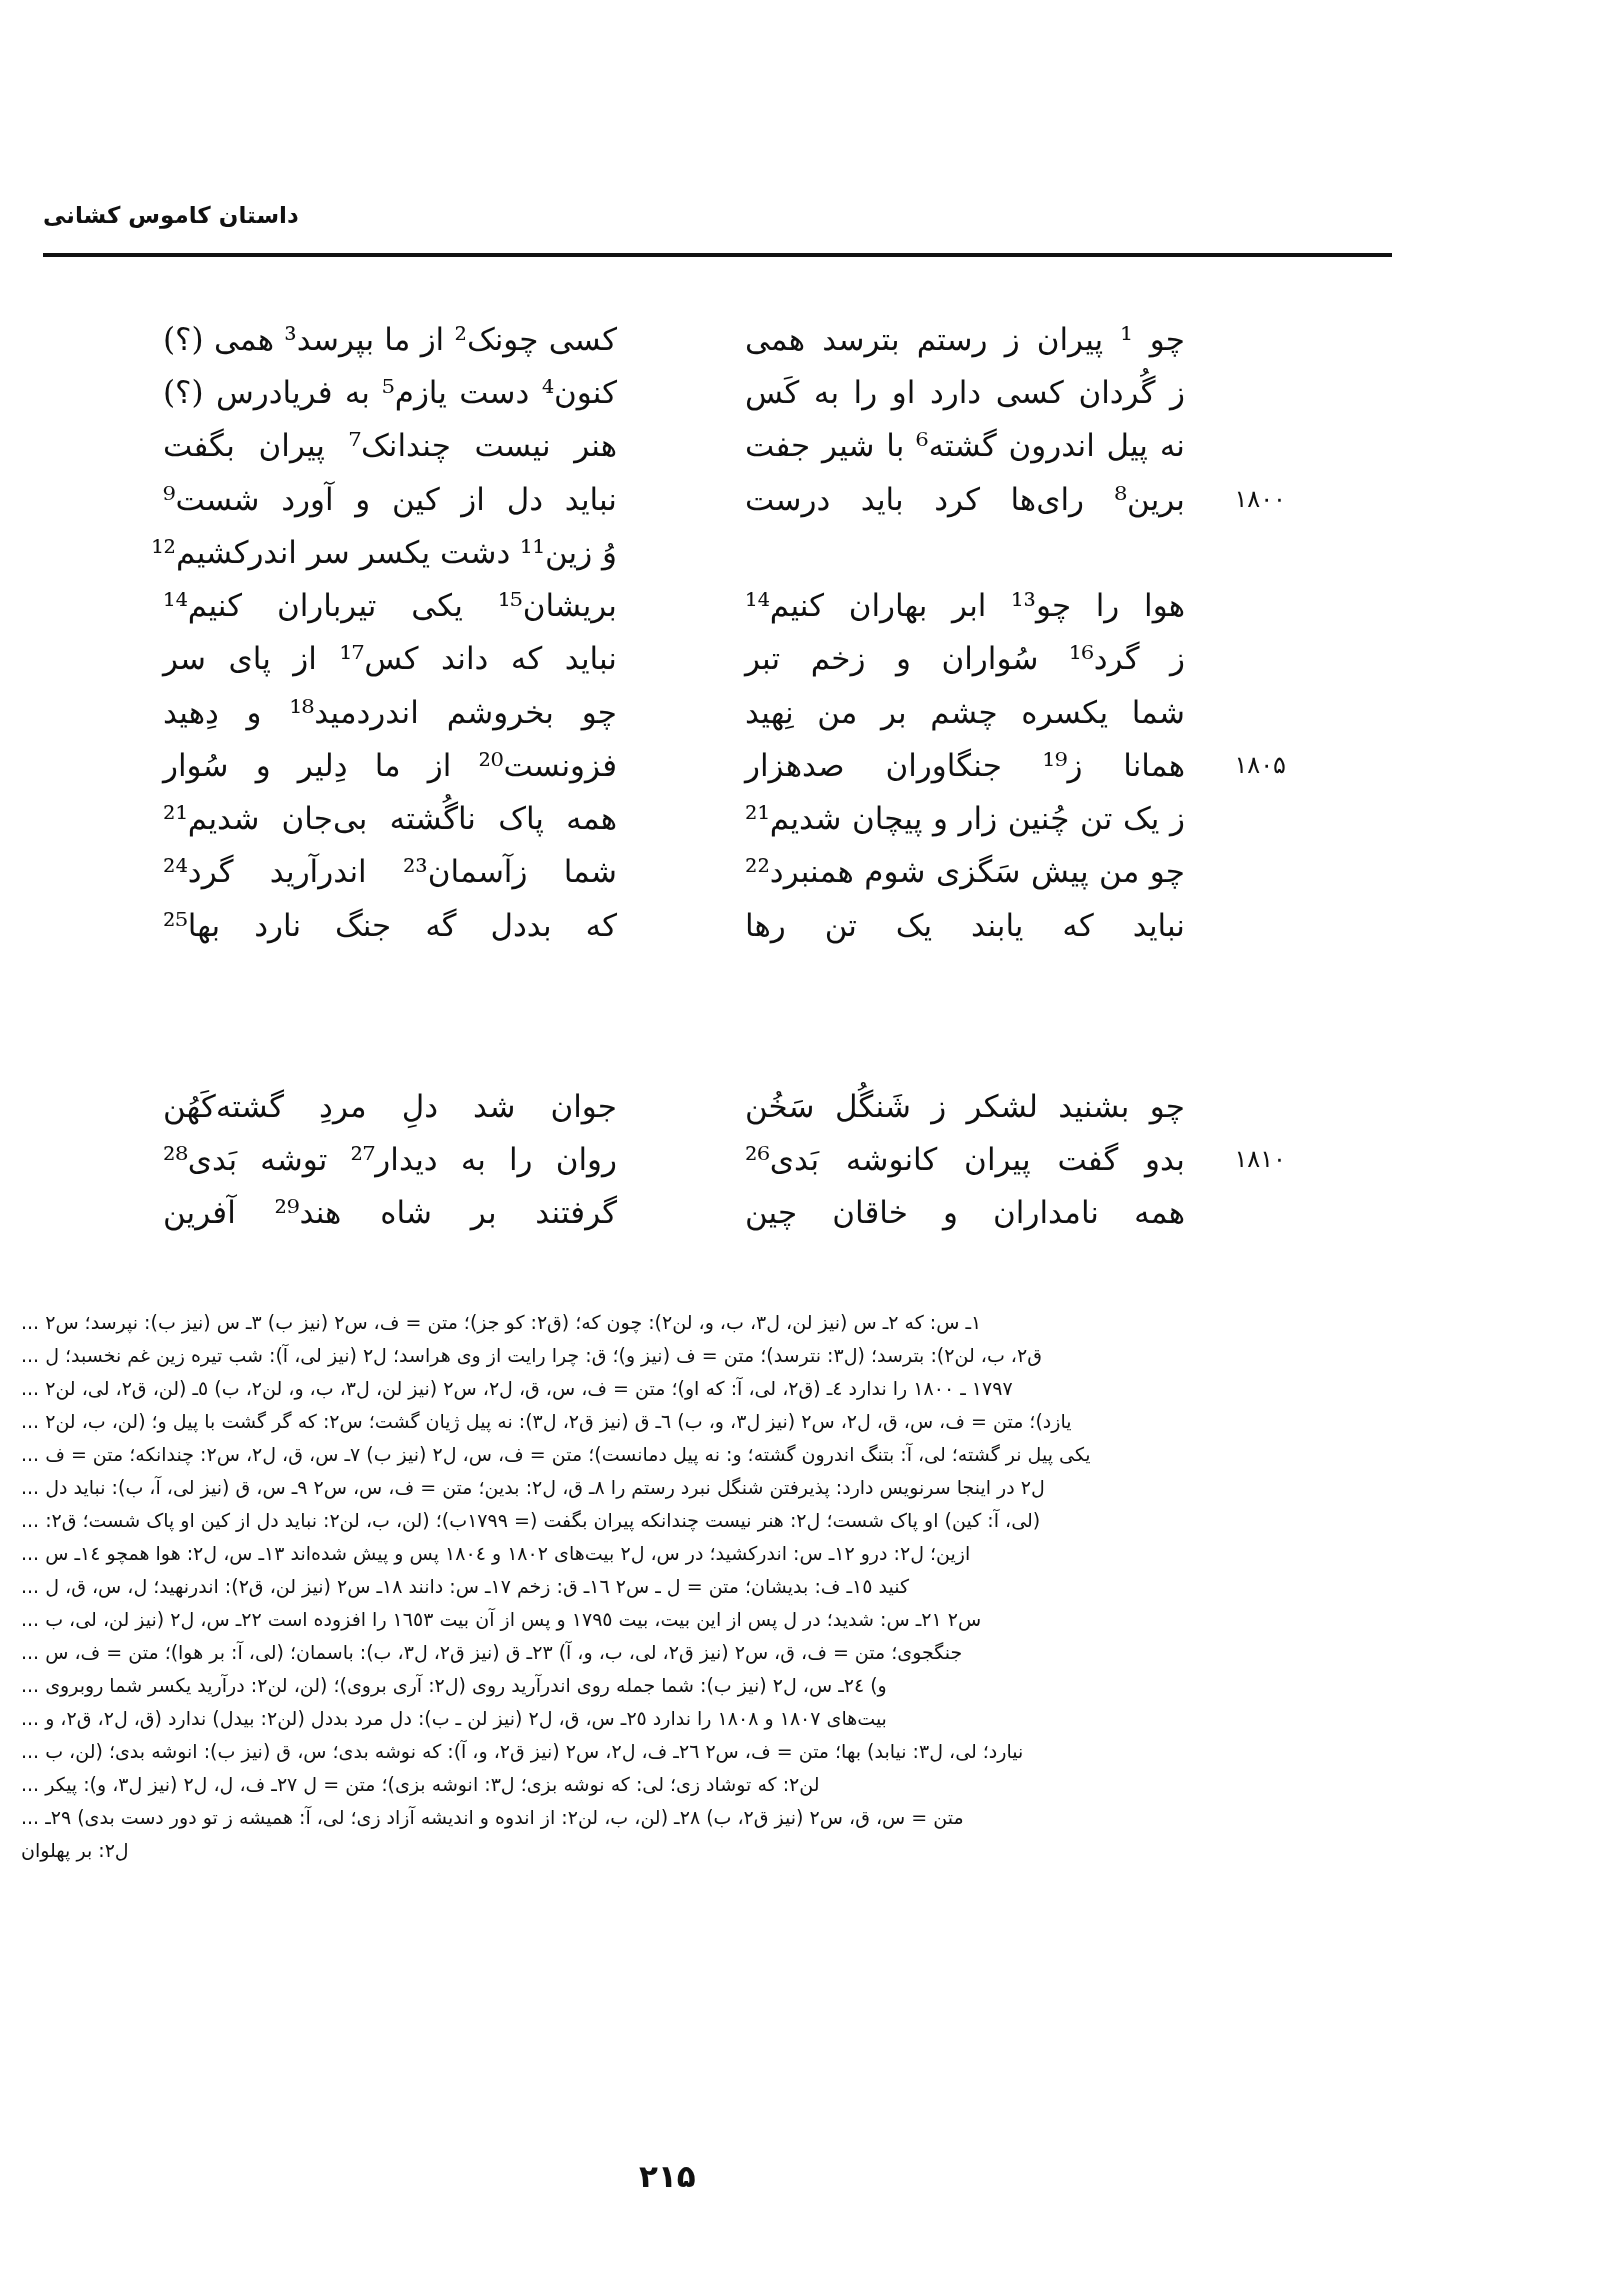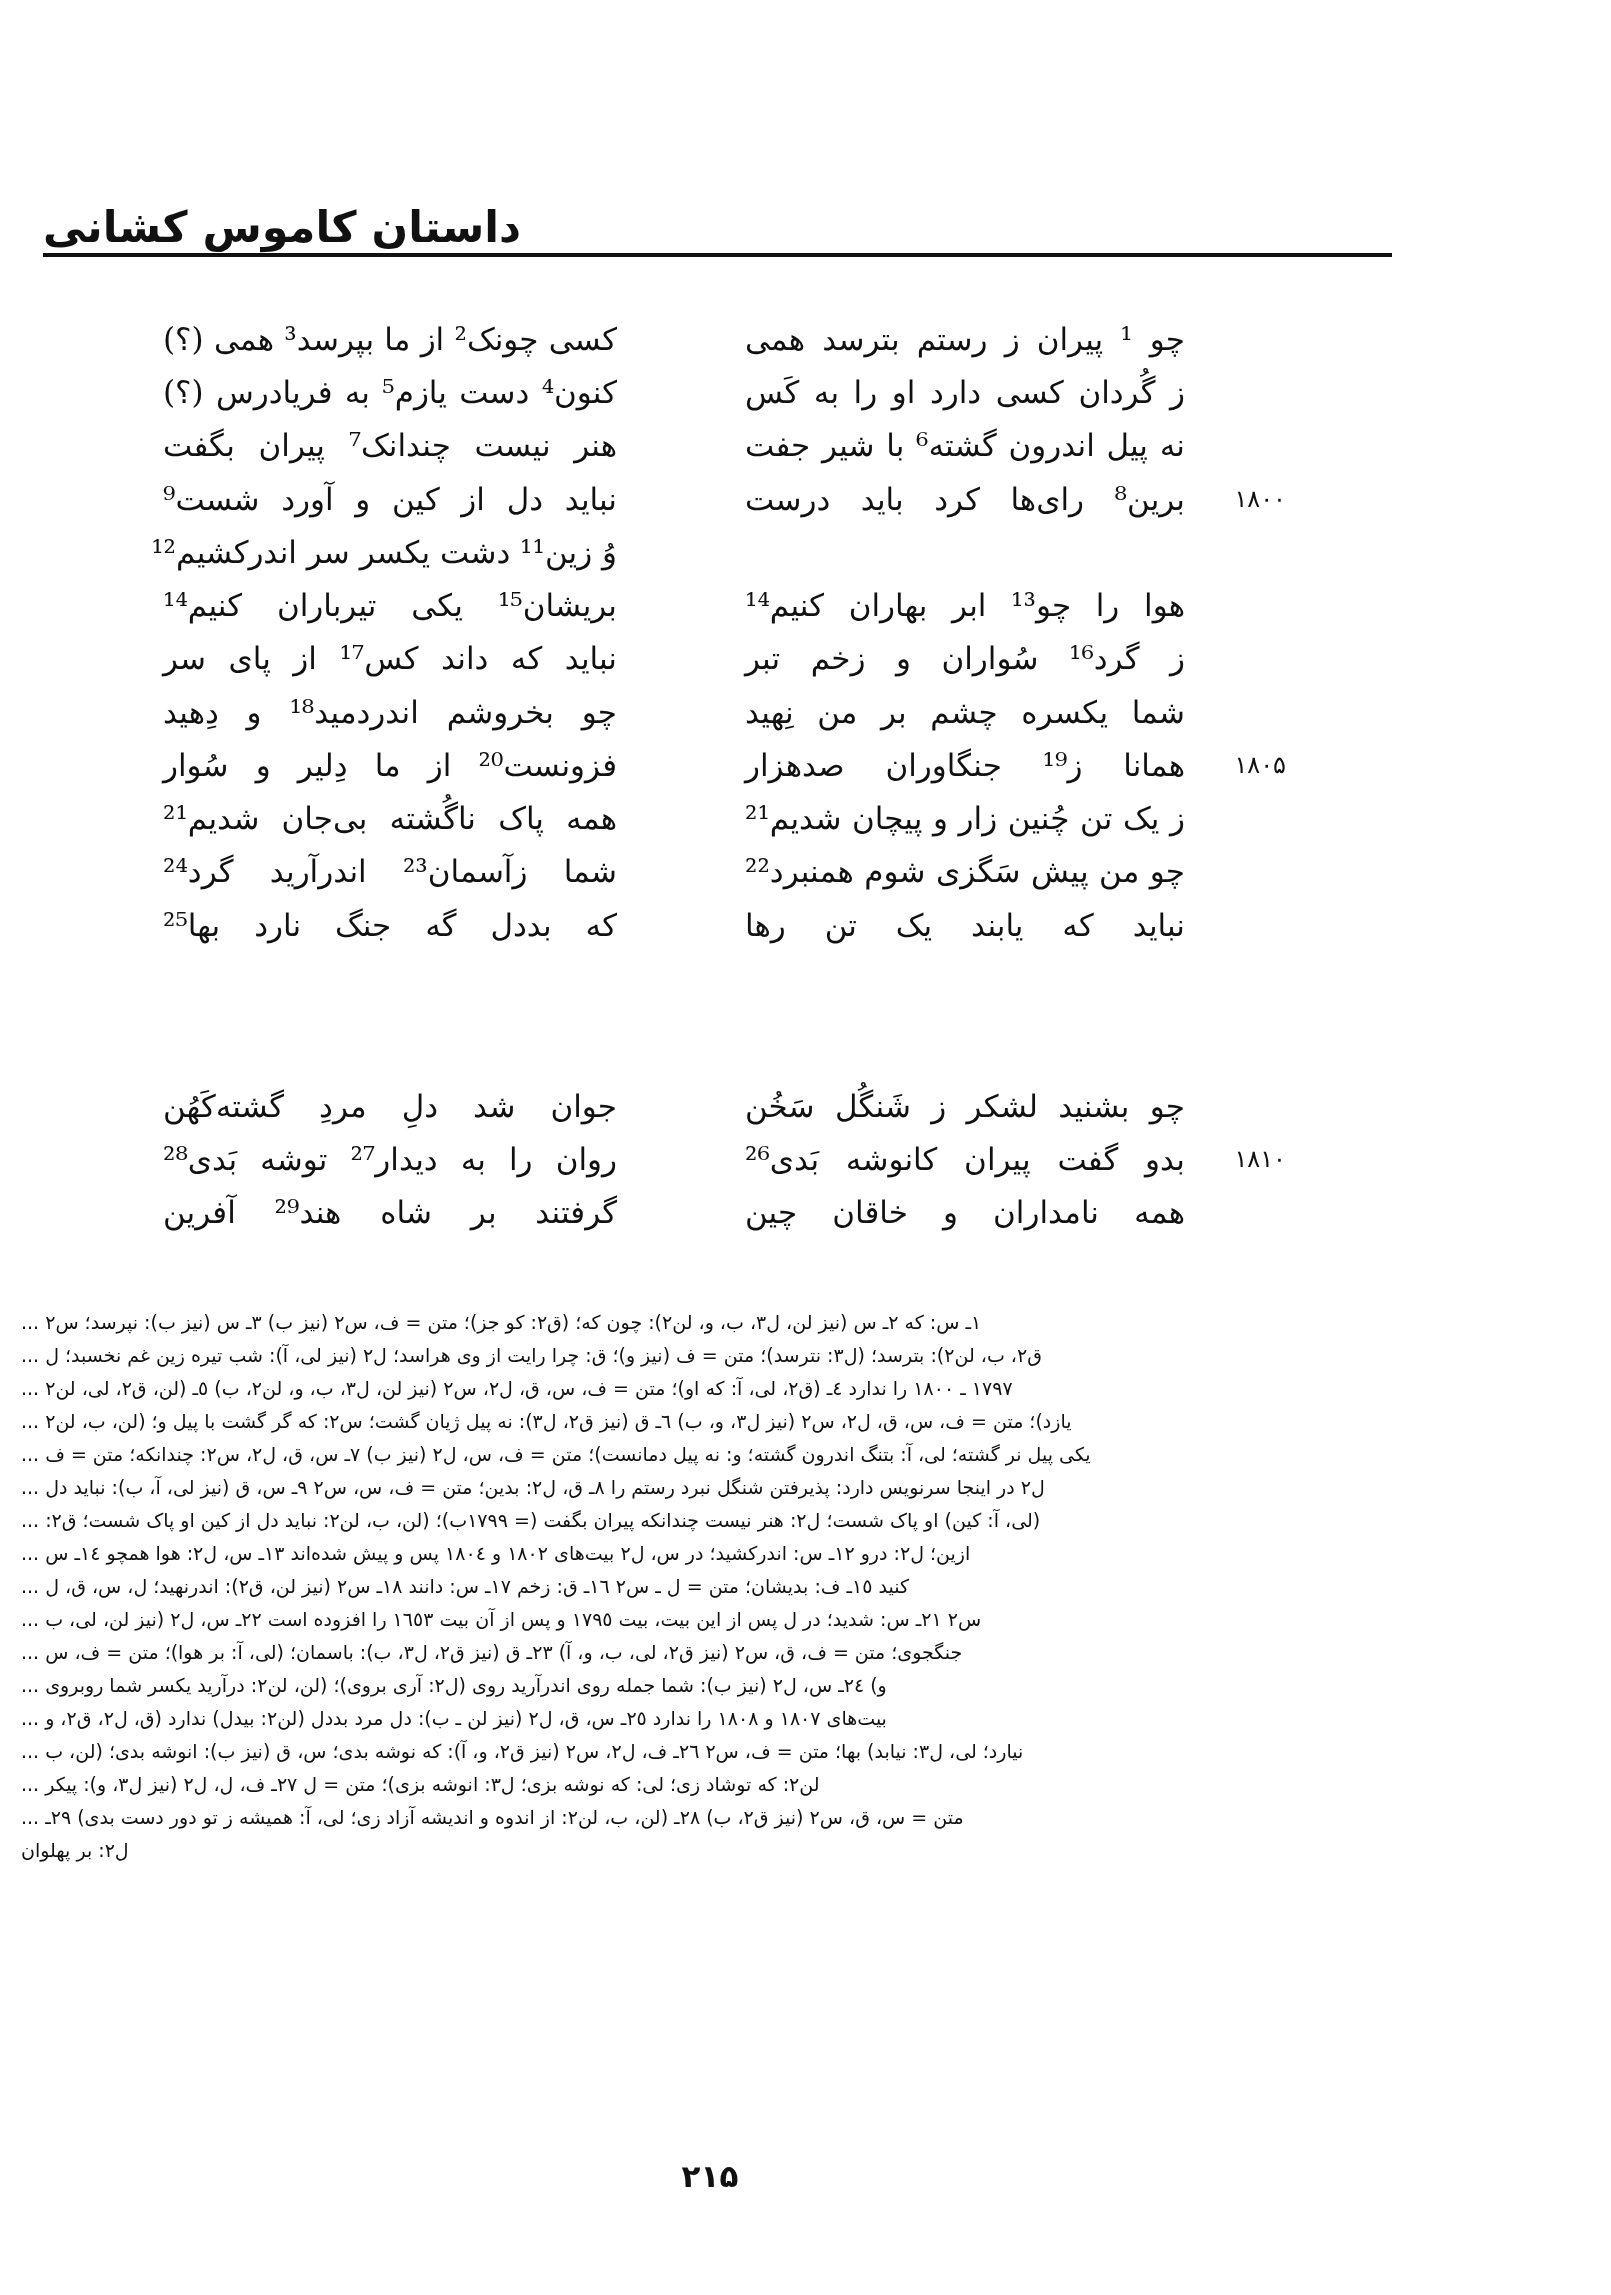--- a/index.html
+++ b/index.html
@@ -1,27 +1,27 @@
 <!DOCTYPE html>
 <html style="font-size:11.4px"><head>
 <meta charset="utf-8">
 <style>
   html, body { margin:0; padding:0; background:#ffffff; }
   body { width:1611px; height:2295px; position:relative; overflow:hidden; color:#111; font-family:"DejaVu Serif", serif; }
-  .header { position:absolute; left:43px; top:202px; font-size:43px; font-weight:bold; direction:rtl; font-family:"DejaVu Sans", sans-serif; }
+  .header { position:absolute; left:43px; top:202px; font-size:23px; font-weight:bold; direction:rtl; font-family:"DejaVu Sans", sans-serif; }
   .rule { position:absolute; left:43px; top:253px; width:1349px; height:4.3px; background:#111; }
   .stanza { position:absolute; left:0; width:1611px; }
   .row { position:absolute; height:55px; width:1611px; }
   .misra { position:absolute; direction:rtl; text-align:justify; text-align-last:justify; font-size:31px; line-height:55px; white-space:nowrap; }
   .m1 { left:745px; width:440px; }
   .m2 { left:163px; width:454px; }
   .vnum { position:absolute; left:1194px; width:92px; font-size:24px; line-height:55px; direction:rtl; }
   .footnotes { position:absolute; left:21px; top:1306px; width:1342px; direction:rtl; font-size:19px; line-height:33px; font-family:"DejaVu Sans", sans-serif; }
   .fn-line { white-space:nowrap; overflow:hidden; text-align:left; }
-  .pagenum { position:absolute; left:639px; top:2158px; width:142px; text-align:center; font-size:31px; font-weight:bold; direction:rtl; font-family:"DejaVu Sans", sans-serif; }
+  .pagenum { position:absolute; left:639px; top:2158px; width:142px; text-align:left; font-size:31px; font-weight:bold; direction:rtl; font-family:"DejaVu Sans", sans-serif; }
 </style>
 </head>
 <body>
 
 <div class="header">داستان کاموس کشانی</div>
 <div class="rule"></div>
 
 <div class="stanza" id="stanza1" style="top: 312px;">
     <div class="row" style="top: 0px;">
       <div class="vnum"></div>

